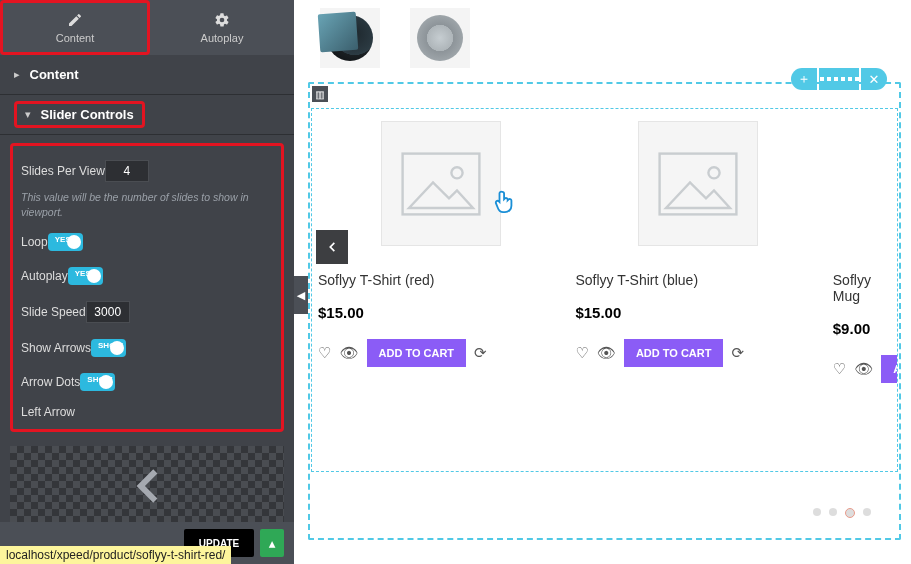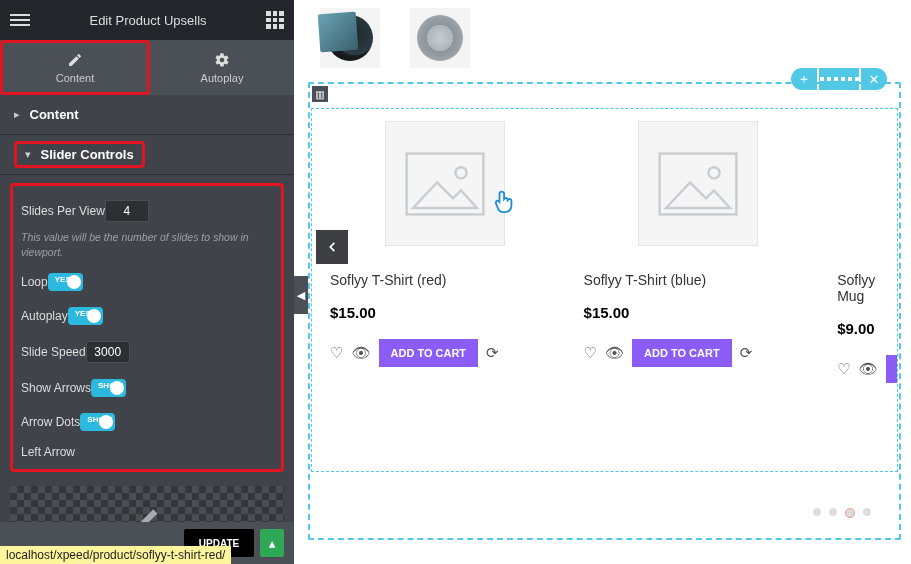--- a/index.html
+++ b/index.html
@@ -59,21 +59,21 @@
 .ot-btn { height: 22px; width: 26px; background: #51c9e6; border: none; color: #fff; display: flex; align-items: center; justify-content: center; font-size: 13px; }
 .ot-first { border-radius: 11px 0 0 11px; }
 .ot-last { border-radius: 0 11px 11px 0; }
 .ot-handle { width: 40px; display: flex; gap: 3px; justify-content: center; }
 .ot-handle span { width: 4px; height: 4px; background: #fff; }
 
 .col-icon { position: absolute; left: 2px; top: 2px; width: 16px; height: 16px; background: #4b4f56; color: #fff; display: flex; align-items: center; justify-content: center; font-size: 10px; }
 
 .inner-overlay { position: absolute; left: 1px; top: 24px; right: 1px; bottom: 66px; border: 1px dashed #51c9e6; }
 .products { display: flex; height: 100%; }
-.product { width: 44%; display: flex; flex-direction: column; position: relative; padding-top: 12px; margin-left: 12px; }
+.product { width: 44%; display: flex; flex-direction: column; position: relative; padding-top: 12px; }
 .product:last-child { width: 12%; }
 .placeholder { width: 120px; height: 125px; background: #f5f5f5; border: 1px solid #e5e5e5; margin: 0 auto; display: flex; align-items: center; justify-content: center; }
 .product-title { font-size: 14px; color: #333; margin: 26px 0 6px 6px; }
 .product-price { font-size: 15px; font-weight: bold; color: #000; margin: 10px 0 0 6px; }
 .product-actions { display: flex; align-items: center; gap: 8px; margin: 18px 0 0 6px; }
 .mini-icon { color: #555; font-size: 15px; }
 .add-cart { background: #8b5cf6; color: #fff; border: none; padding: 8px 12px; font-size: 11px; font-weight: bold; }
 .refresh { font-size: 15px; color: #555; }
 
 .slider-arrow { position: absolute; left: 6px; top: 146px; width: 32px; height: 34px; background: #3d3e41; color: #fff; display: flex; align-items: center; justify-content: center; font-size: 16px; z-index: 3; }
@@ -81,39 +81,20 @@
 .dots-row { position: absolute; right: 28px; bottom: 20px; display: flex; gap: 8px; }
 .dot { width: 8px; height: 8px; border-radius: 50%; background: #ddd; }
 .dot-active { border: 1px solid #e99b8b; width: 10px; height: 10px; }
 
 .cursor { position: absolute; left: 494px; top: 190px; z-index: 20; }
 </style>
 </head>
 <body>
 
 <div class="sidebar">
-  <div class="sidebar-header">
-    <div class="menu-icon">
-        <span></span>
-        <span></span>
-        <span></span>
-      </div>
-    <div class="sidebar-title">Edit Product Upsells</div>
-    <div class="apps-icon">
-        <span></span>
-        <span></span>
-        <span></span>
-        <span></span>
-        <span></span>
-        <span></span>
-        <span></span>
-        <span></span>
-        <span></span>
-      </div>
-  </div>
 
   <div class="tabs">
     <div class="tab tab-active-box">
       <svg class="svg-icon" width="16" height="16" viewBox="0 0 24 24" fill="#ddd">
           <path d="M3 17.25V21h3.75l11-11.04-3.75-3.75L3 17.25zM20.71 7.04a1 1 0 0 0 0-1.41l-2.34-2.34a1 1 0 0 0-1.41 0l-1.83 1.83 3.75 3.75 1.83-1.83z"></path>
         </svg>
       <span>Content</span>
     </div>
     <div class="tab">
       <svg class="svg-icon" width="16" height="16" viewBox="0 0 24 24" fill="#ddd">

